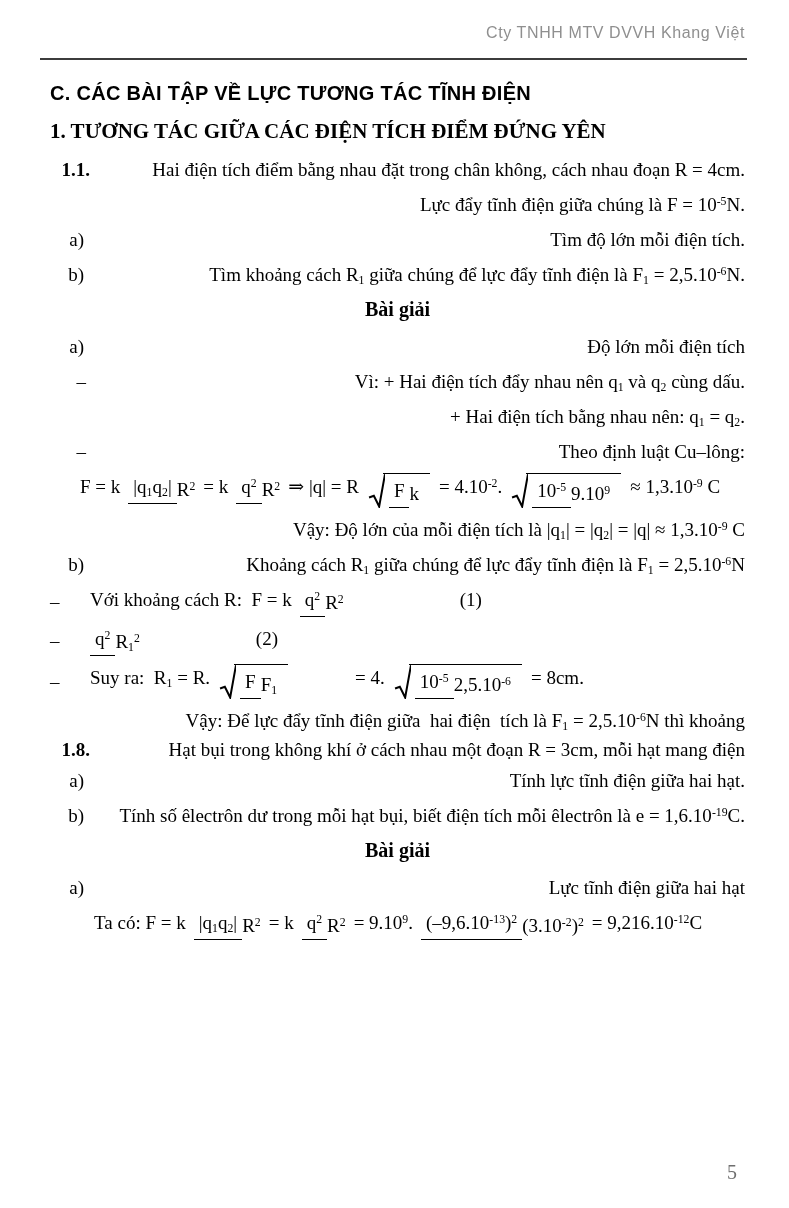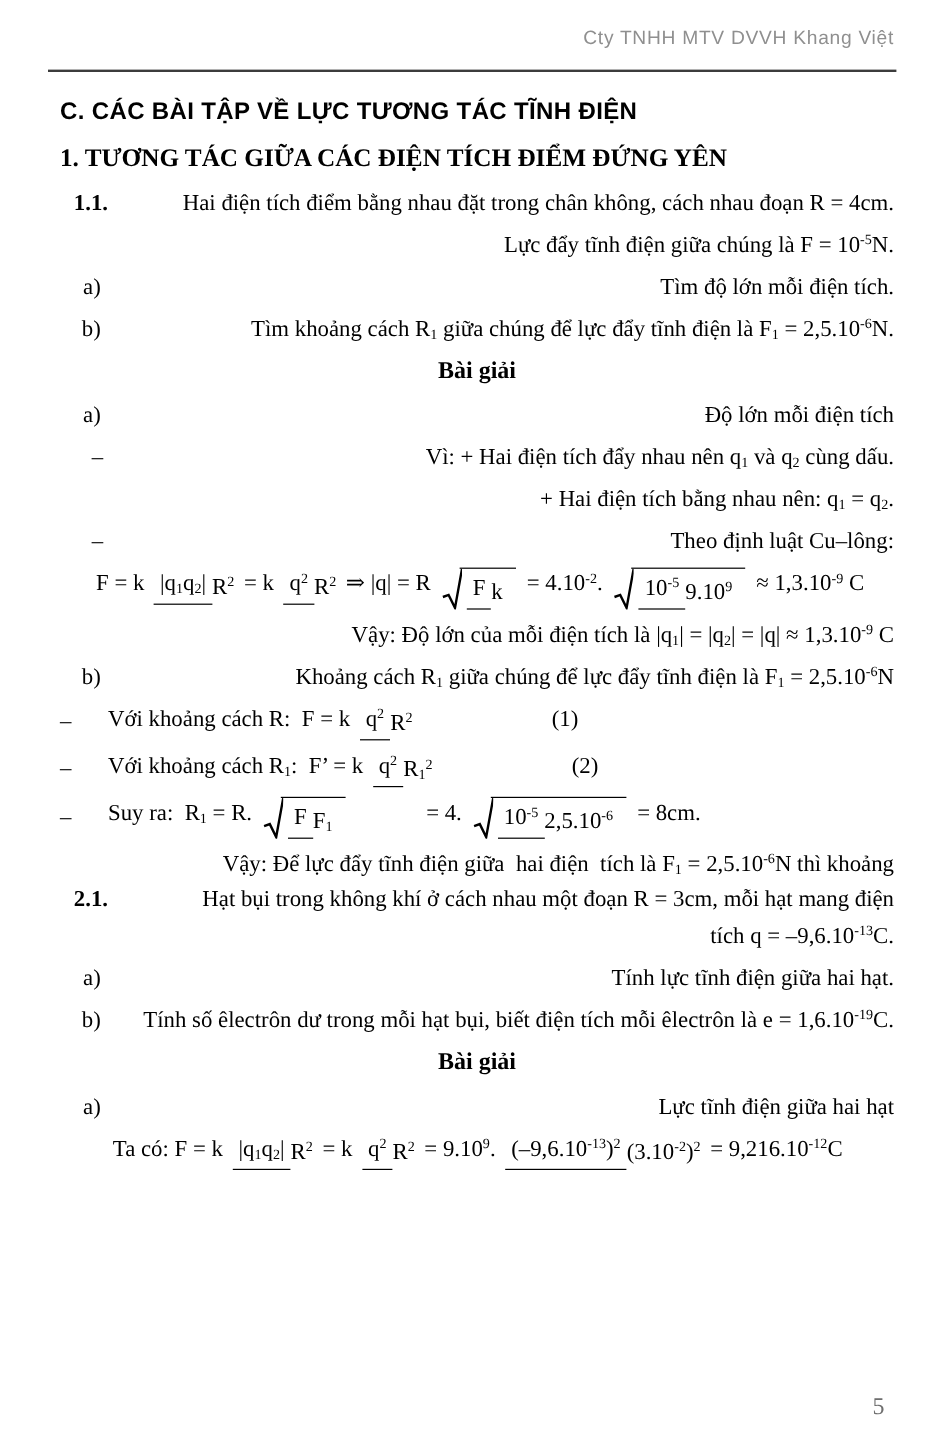--- a/index.html
+++ b/index.html
@@ -167,21 +167,20 @@
     <span class="fx">Với khoảng cách R:  F = k</span>
     <span class="frac">
       <span class="num">q<sup>2</sup></span>
       <span class="den">R<sup>2</sup></span>
     </span>
     <span class="eq-label">(1)</span>
   </div>
 
   <div class="formula-row">
     <span class="dashm">–</span>
-    <span class="fx">Với khoảng cách R<sub>1</sub>:  F’ = k</span>
     <span class="frac">
       <span class="num">q<sup>2</sup></span>
       <span class="den">R<sub>1</sub><sup>2</sup></span>
     </span>
     <span class="eq-label">(2)</span>
   </div>
 
   <div class="formula-row">
     <span class="dashm">–</span>
     <span class="fx">Suy ra:  R<sub>1</sub> = R.</span>
@@ -210,25 +209,22 @@
       </span>
     </span>
     <span class="fx">= 8cm.</span>
   </div>
 
   <div class="row indent1" style="margin-bottom:2px;">
     <span class="body pre">Vậy: Để lực đẩy tĩnh điện giữa  hai điện  tích là F<sub>1</sub> = 2,5.10<sup>-6</sup>N thì khoảng</span>
   </div>
 
   <div class="row" style="margin-bottom:4px;">
-    <span class="marker bold">2.1.</span>
+    <span class="marker bold">1.8.</span>
     <span class="body pre">Hạt bụi trong không khí ở cách nhau một đoạn R = 3cm, mỗi hạt mang điện</span>
-  </div>
-  <div class="row indent1">
-    <span class="body pre">tích q = –9,6.10<sup>-13</sup>C.</span>
   </div>
   <div class="row">
     <span class="marker ab">a)</span>
     <span class="body pre">Tính lực tĩnh điện giữa hai hạt.</span>
   </div>
   <div class="row">
     <span class="marker ab">b)</span>
     <span class="body pre nowrap">Tính số êlectrôn dư trong mỗi hạt bụi, biết điện tích mỗi êlectrôn là e = 1,6.10<sup>-19</sup>C.</span>
   </div>
 

